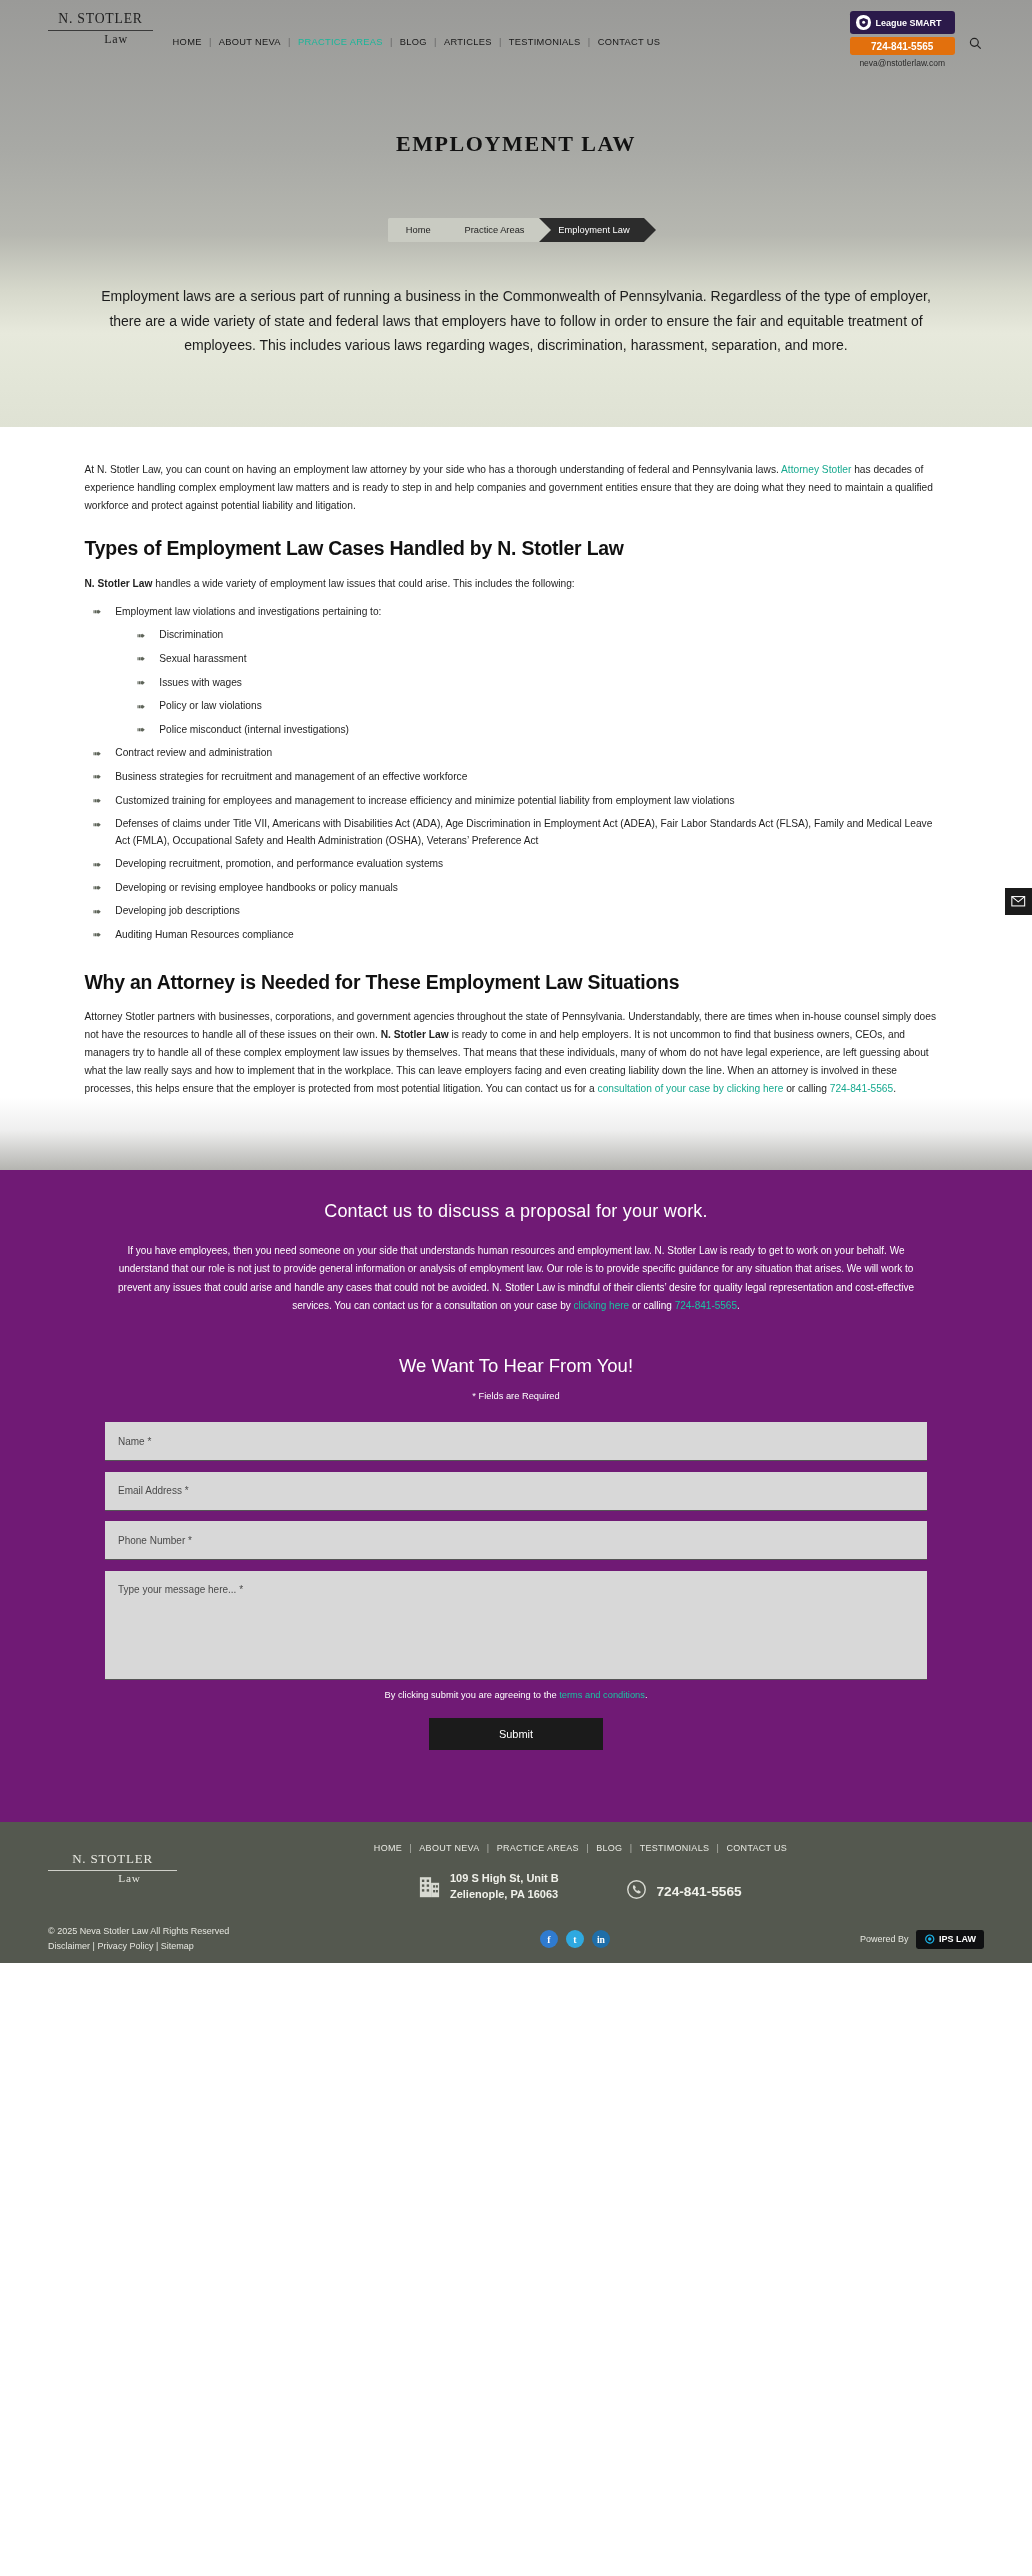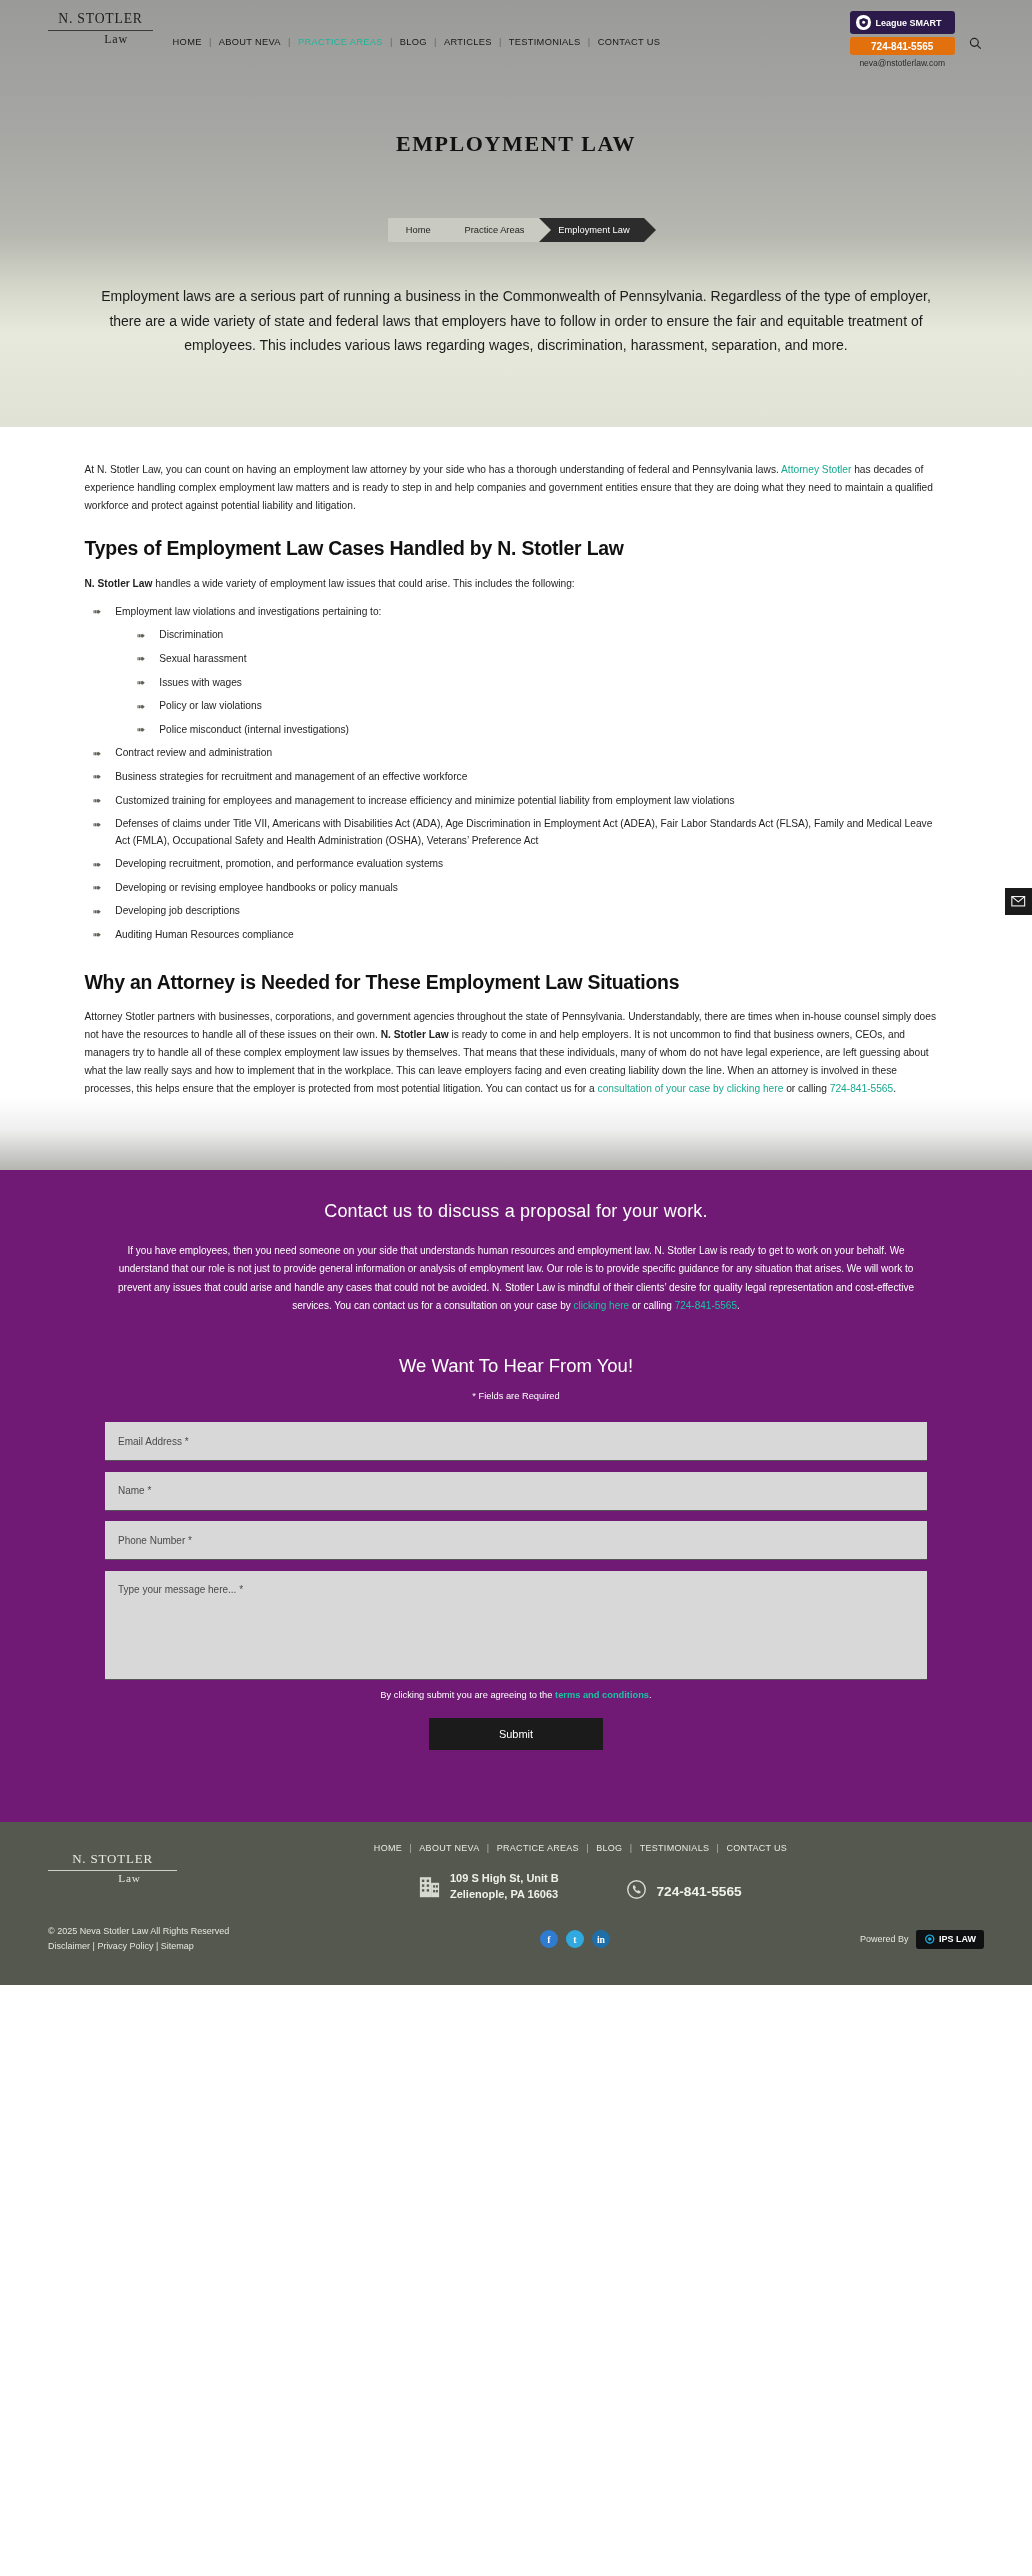--- a/index.html
+++ b/index.html
@@ -280,21 +280,21 @@
     padding-top: 11.3px;
     resize: none;
     line-height: 1.5;
   }
   .terms {
     text-align: center;
     font-size: 9.3px;
     color: #fff;
     margin-top: 9.7px;
   }
-  .terms a { color: #19c4a2; text-decoration: none; font-weight: bold; }
+  .terms a { color: #19c4a2; text-decoration: none; }
   .submit-wrap { text-align: center; margin-top: 18px; padding-bottom: 35px; }
   .submit-btn {
     background: #1b1b1b;
     color: #fff;
     border: none;
     width: 174px;
     height: 32px;
     font-size: 11px;
     font-family: "Liberation Sans", sans-serif;
     cursor: pointer;
@@ -338,21 +338,21 @@
   }
   .addr { display: flex; align-items: center; gap: 9.7px; }
   .addr-text { font-size: 11px; font-weight: 700; line-height: 1.45; color: #f0f1ea;}
   .fphone { display: flex; align-items: center; gap: 9.7px; font-size: 13.7px; font-weight: 700; color: #f0f1ea;}
 
   .footer-bottom {
     margin-top: 21px;
     border-top: 0px;
     display: flex;
     align-items: center;
-    padding-bottom: 30px;
+    padding-bottom: 8px;
     justify-content: space-between;
   }
   .copy { width: 242px; font-size: 9px; line-height: 1.7; color: #e6e7e0; }
   .copy a { color: #e6e7e0; text-decoration: none; }
   .socials { flex: 1; display: flex; justify-content: center; gap: 8px; }
   .soc {
     width: 18px; height: 18px; border-radius: 50%;
     background: #2f7bd0; color: #fff;
     display: flex; align-items: center; justify-content: center;
     font-size: 9.7px; font-family: "Liberation Serif", serif; font-weight: 700;
@@ -490,22 +490,22 @@
     <h3>Contact us to discuss a proposal for your work.</h3>
     <p>
       <span>If you have employees, then you need someone on your side that understands human resources and employment law. N. Stotler Law is ready to get to work on your behalf. We understand that our role is not just to provide general information or analysis of employment law. Our role is to provide specific guidance for any situation that arises. We will work to prevent any issues that could arise and handle any cases that could not be avoided. N. Stotler Law is mindful of their clients’ desire for quality legal representation and cost-effective services. You can contact us for a consultation on your case by </span><a href="#" class="teal">clicking here</a><span> or calling </span><a href="#" class="teal">724-841-5565</a><span>.</span>
     </p>
 
     <div class="hear">
       <h4>We Want To Hear From You!</h4>
       <div class="required-note">* Fields are Required</div>
 
       <div class="form">
+        <input class="field" type="text" placeholder="Name *" style="">
         <input class="field" type="email" placeholder="Email Address *" style="">
-        <input class="field" type="text" placeholder="Name *" style="">
         <input class="field" type="tel" placeholder="Phone Number *" style="">
         <textarea class="field" placeholder="Type your message here... *" style=""></textarea>
 
         <div class="terms">
           <span>By clicking submit you are agreeing to the </span><a href="#">terms and conditions</a><span>.</span>
         </div>
 
         <div class="submit-wrap">
           <button class="submit-btn">Submit</button>
         </div>

